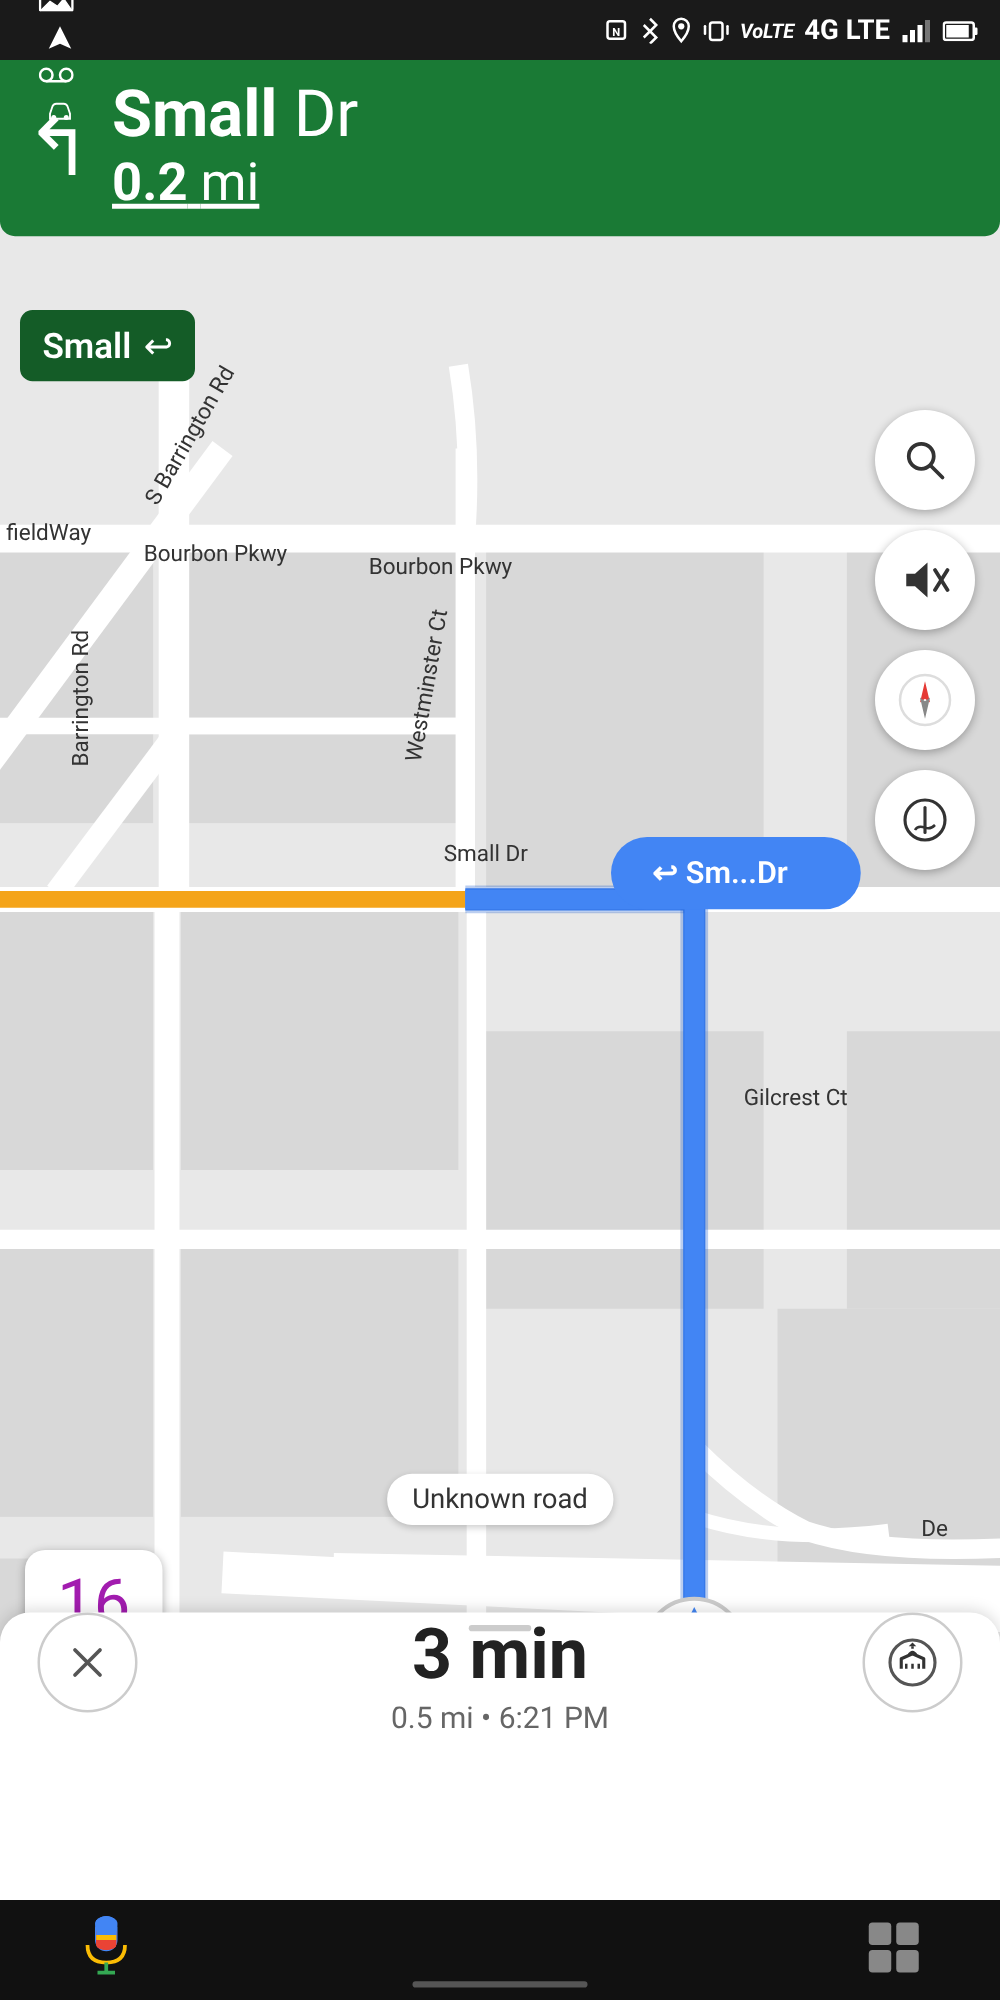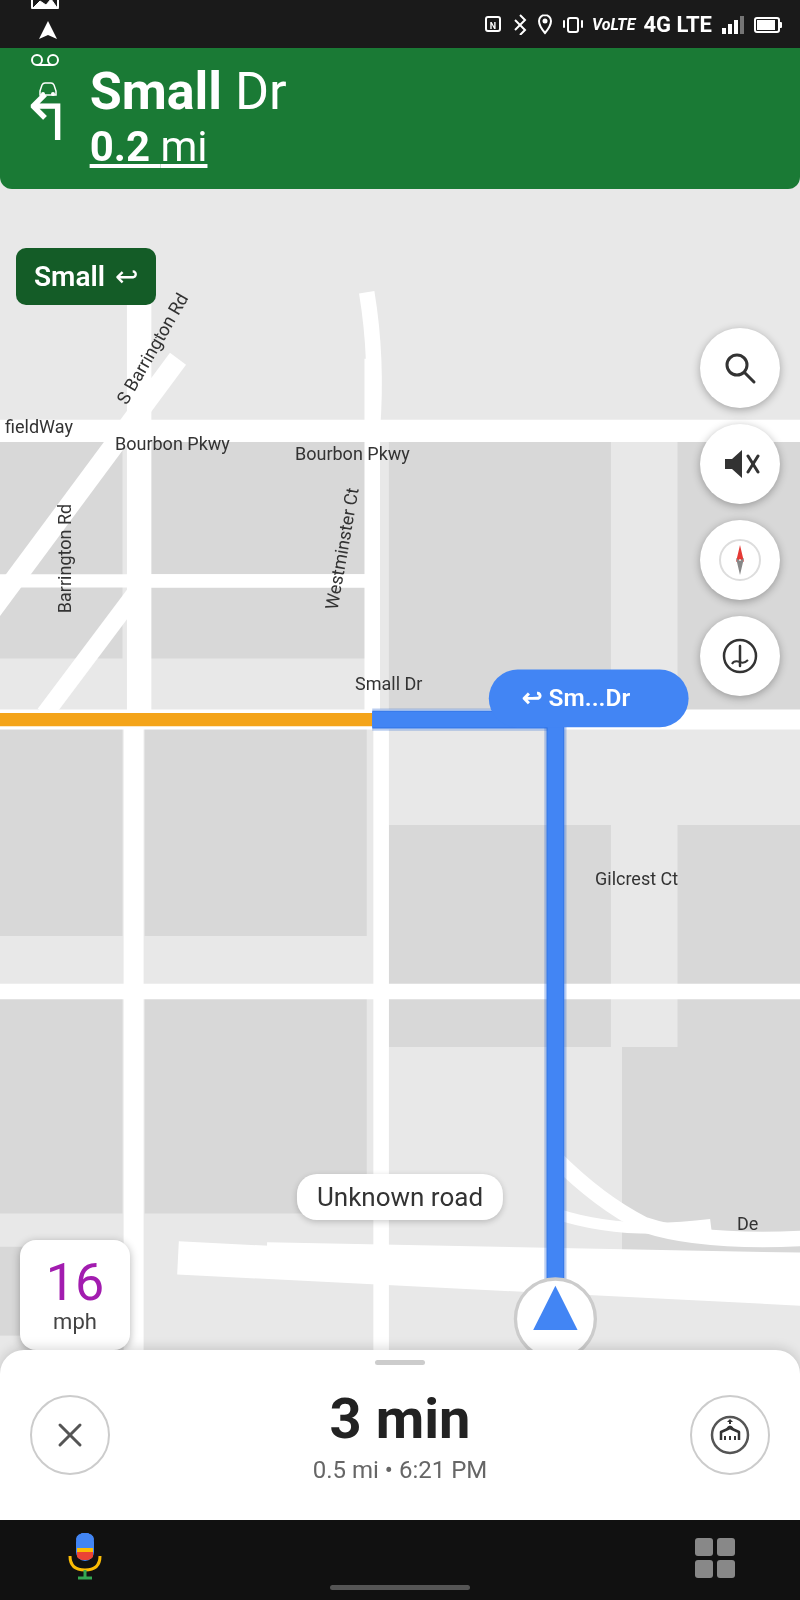--- a/index.html
+++ b/index.html
@@ -167,38 +167,38 @@
 
     
     .unknown-road-label {
       position: absolute;
       bottom: 160px;
       left: 50%;
       transform: translateX(-50%);
       background: white;
       border-radius: 20px;
       padding: 8px 20px;
-      font-size: 26px;
+      font-size: 22px;
       color: #333;
       box-shadow: 0 2px 6px rgba(0,0,0,0.2);
       white-space: nowrap;
       z-index: 50;
       text-align: right;
     }
 
     
     .bottom-panel {
       position: absolute;
       bottom: 80px;
       left: 0; right: 0;
-      height: 170px;
+      height: 230px;
       background: white;
       border-radius: 24px 24px 0 0;
       display: flex;
-      align-items: center;
+      align-items: flex-start;
       justify-content: space-between;
       padding: 0 30px;
       z-index: 100;
       box-shadow: 0 -2px 12px rgba(0,0,0,0.15);
     }
     .bottom-handle {
       position: absolute;
       top: 10px;
       left: 50%;
       transform: translateX(-50%);

